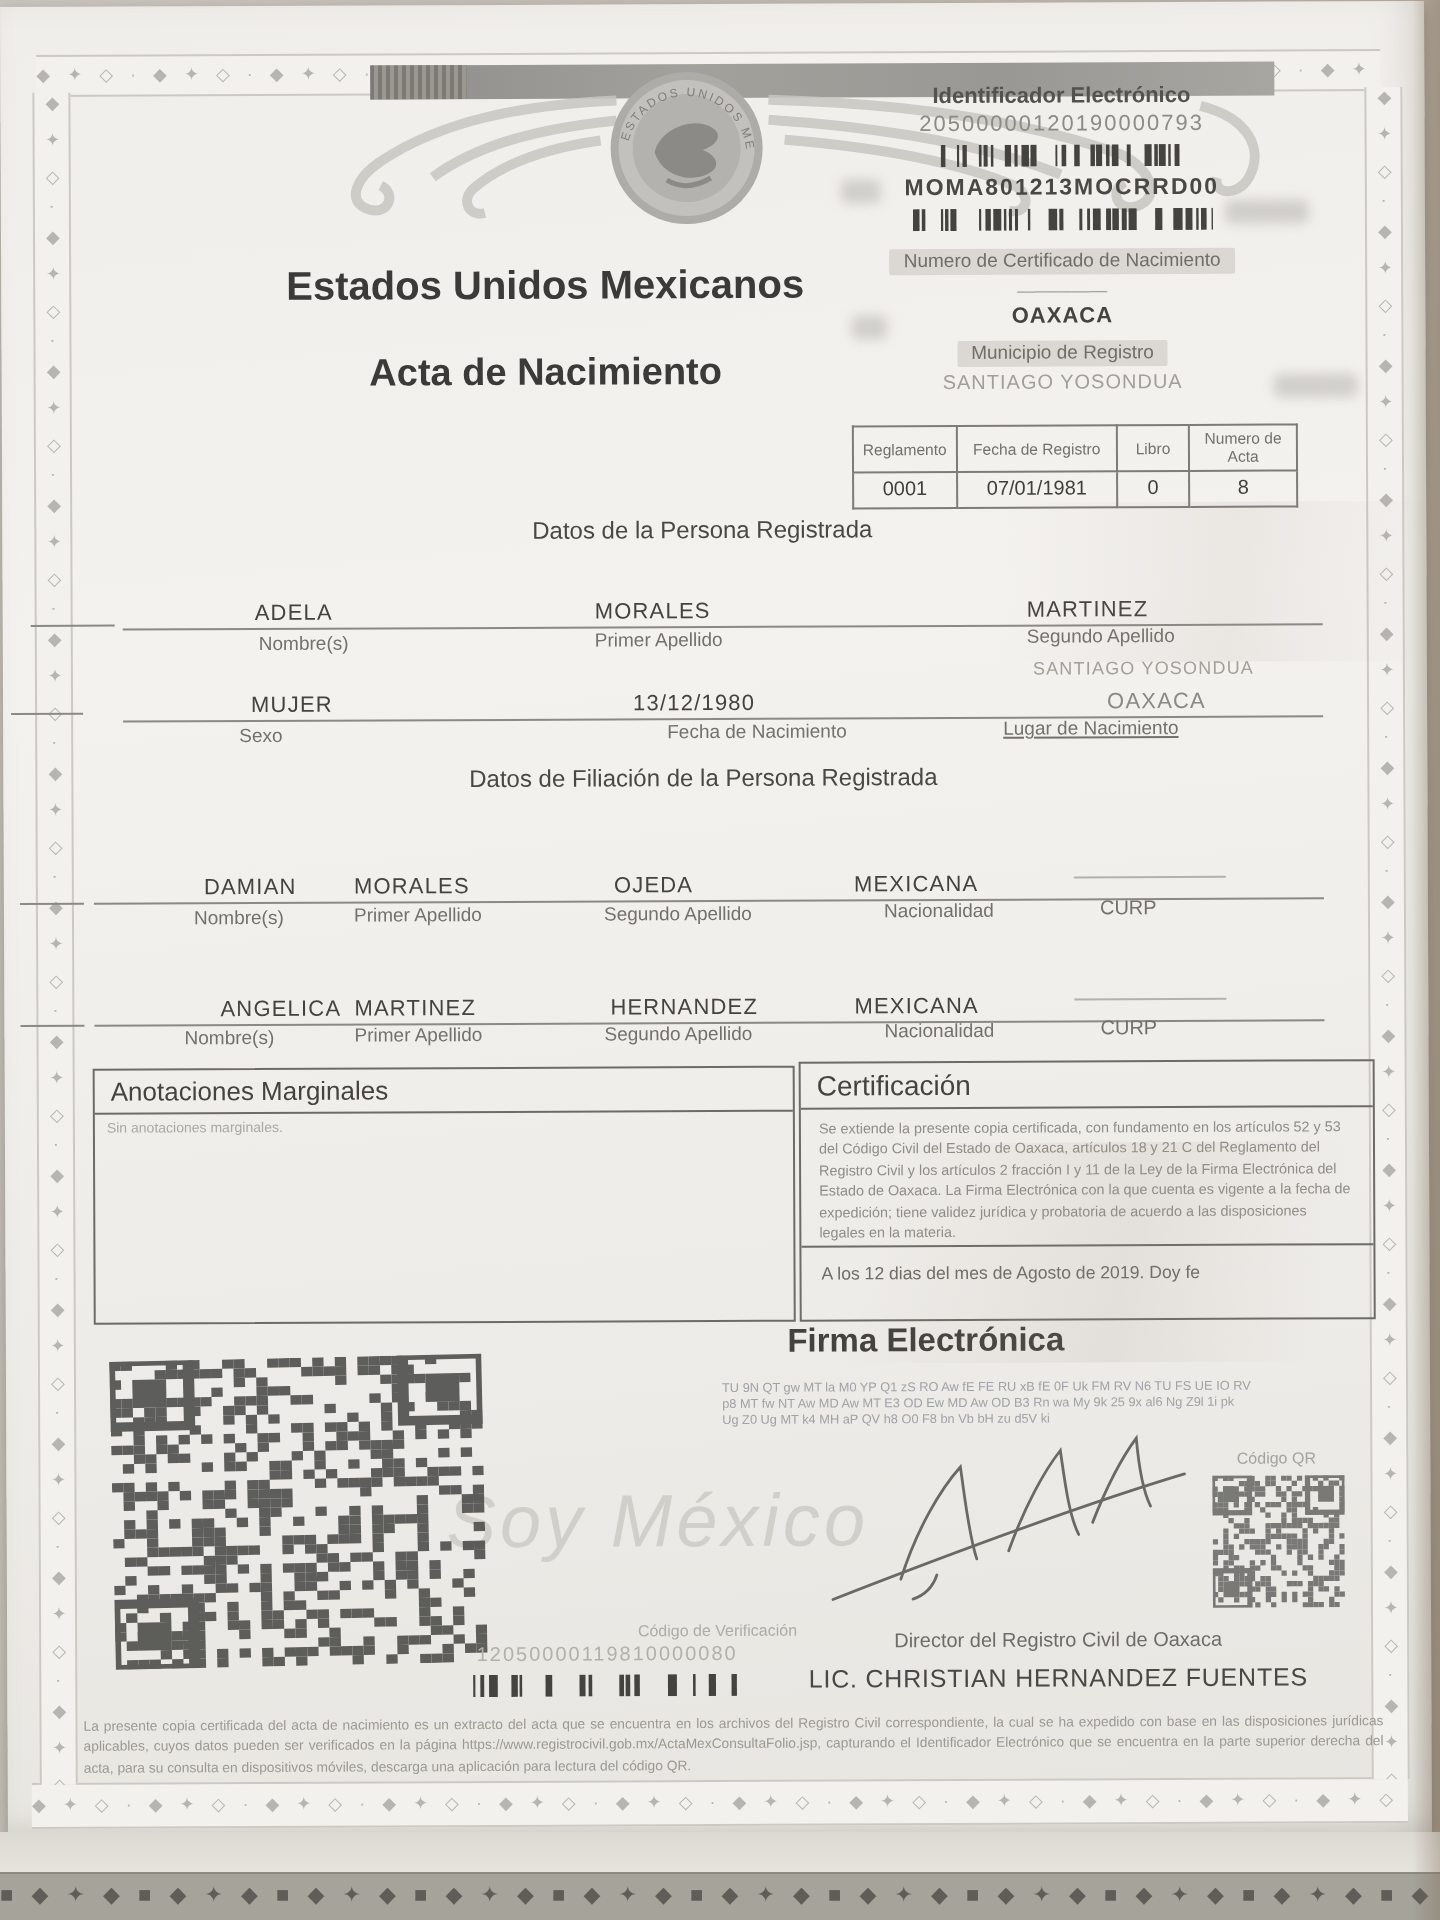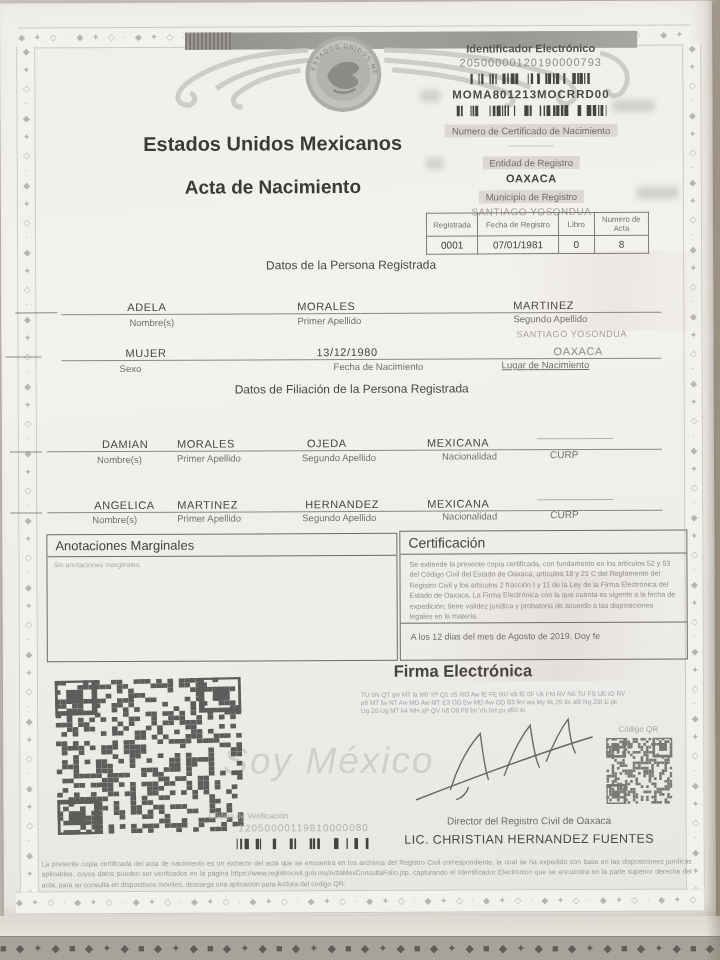--- a/index.html
+++ b/index.html
@@ -137,30 +137,29 @@
             <rect x="71.89" y="0" width="2.69" height="10"></rect>
             <rect x="80.74" y="0" width="2.40" height="10"></rect>
             <rect x="86.79" y="0" width="3.09" height="10"></rect>
             <rect x="90.87" y="0" width="2.30" height="10"></rect>
             <rect x="94.43" y="0" width="0.79" height="10"></rect>
             <rect x="96.02" y="0" width="1.87" height="10"></rect>
             <rect x="99.54" y="0" width="1.89" height="10"></rect>
           </svg></div>
       <div><span class="strip">Numero de Certificado de Nacimiento</span></div>
       <div style="font-size:9px;color:#a5a39d;">—————</div>
-      <div><span class="strip">Entidad de Registro</span></div>
       <div style="font-size:11px;font-weight:bold;color:#45433f;letter-spacing:.5px;">OAXACA</div>
       <div><span class="strip">Municipio de Registro</span></div>
       <div style="font-size:10px;color:#a29f98;letter-spacing:.5px;">SANTIAGO YOSONDUA</div>
     </div>
 
     <table class="regtable">
       <tbody>
           <tr>
-        <th style="width:50px;">Registrada</th>
+        <th style="width:50px;">Reglamento</th>
         <th style="width:82px;">Fecha de Registro</th>
         <th style="width:36px;">Libro</th>
         <th style="width:55px;">Numero de Acta</th>
       </tr>
       <tr>
         <td>0001</td>
         <td>07/01/1981</td>
         <td>0</td>
         <td>8</td>
       </tr>
@@ -204,21 +203,21 @@
     </div>
     <div class="dash" style="left:535px;top:437px;width:76px;border-top-color:#b3b1ab;"></div>
     <span class="lbl" style="left:95px;top:451px;">Nombre(s)</span>
     <span class="lbl" style="left:175px;top:450px;">Primer Apellido</span>
     <span class="lbl" style="left:300px;top:450px;">Segundo Apellido</span>
     <span class="lbl" style="left:440px;top:449px;">Nacionalidad</span>
     <span class="lbl" style="left:548px;top:448px;font-size:10px;">CURP</span>
 
     <div class="dash" style="left:8px;top:509px;width:32px;"></div>
     <div class="fieldline" style="left:45px;top:486px;width:615px;height:23px;">
-      <span class="val" style="left:47px;">ANGELICA</span>
+      <span class="val" style="left:63px;">ANGELICA</span>
       <span class="val" style="left:130px;">MARTINEZ</span>
       <span class="val" style="left:258px;">HERNANDEZ</span>
       <span class="val" style="left:380px;">MEXICANA</span>
     </div>
     <div class="dash" style="left:535px;top:498px;width:76px;border-top-color:#b3b1ab;"></div>
     <span class="lbl" style="left:90px;top:511px;">Nombre(s)</span>
     <span class="lbl" style="left:175px;top:510px;">Primer Apellido</span>
     <span class="lbl" style="left:300px;top:510px;">Segundo Apellido</span>
     <span class="lbl" style="left:440px;top:509px;">Nacionalidad</span>
     <span class="lbl" style="left:548px;top:508px;font-size:10px;">CURP</span>
@@ -976,21 +975,21 @@
           <rect x="88.00" y="96.00" width="4.00" height="4.00"></rect>
           <rect x="92.00" y="96.00" width="4.00" height="4.00"></rect>
           <rect x="0" y="0" width="28" height="28" fill="none" stroke="#4a4a48" stroke-width="4"></rect>
           <rect x="8" y="8" width="12" height="12"></rect>
           <rect x="72" y="0" width="28" height="28" fill="none" stroke="#4a4a48" stroke-width="4"></rect>
           <rect x="80" y="8" width="12" height="12"></rect>
           <rect x="0" y="72" width="28" height="28" fill="none" stroke="#4a4a48" stroke-width="4"></rect>
           <rect x="8" y="80" width="12" height="12"></rect>
         </svg></div>
 
-    <div style="position:absolute;left:205px;top:809px;width:190px;text-align:left;font-size:8px;color:#aeaca6;">Código de Verificación</div>
+    <div style="position:absolute;left:205px;top:809px;width:190px;text-align:right;font-size:8px;color:#aeaca6;">Código de Verificación</div>
     <div style="position:absolute;left:205px;top:820px;width:190px;text-align:center;font-size:10px;color:#b2b0aa;letter-spacing:1px;">12050000119810000080</div>
     <div class="barcode" style="position:absolute;left:228px;top:833px;width:145px;height:11px;"><svg viewBox="0 0 100 10" width="100%" height="100%" preserveAspectRatio="none" fill="#45433f">
           <rect x="3.41" y="0" width="0.74" height="10"></rect>
           <rect x="5.86" y="0" width="1.34" height="10"></rect>
           <rect x="8.87" y="0" width="3.01" height="10"></rect>
           <rect x="16.58" y="0" width="2.21" height="10"></rect>
           <rect x="19.39" y="0" width="0.89" height="10"></rect>
           <rect x="28.35" y="0" width="2.31" height="10"></rect>
           <rect x="40.06" y="0" width="2.07" height="10"></rect>
           <rect x="43.19" y="0" width="1.26" height="10"></rect>

